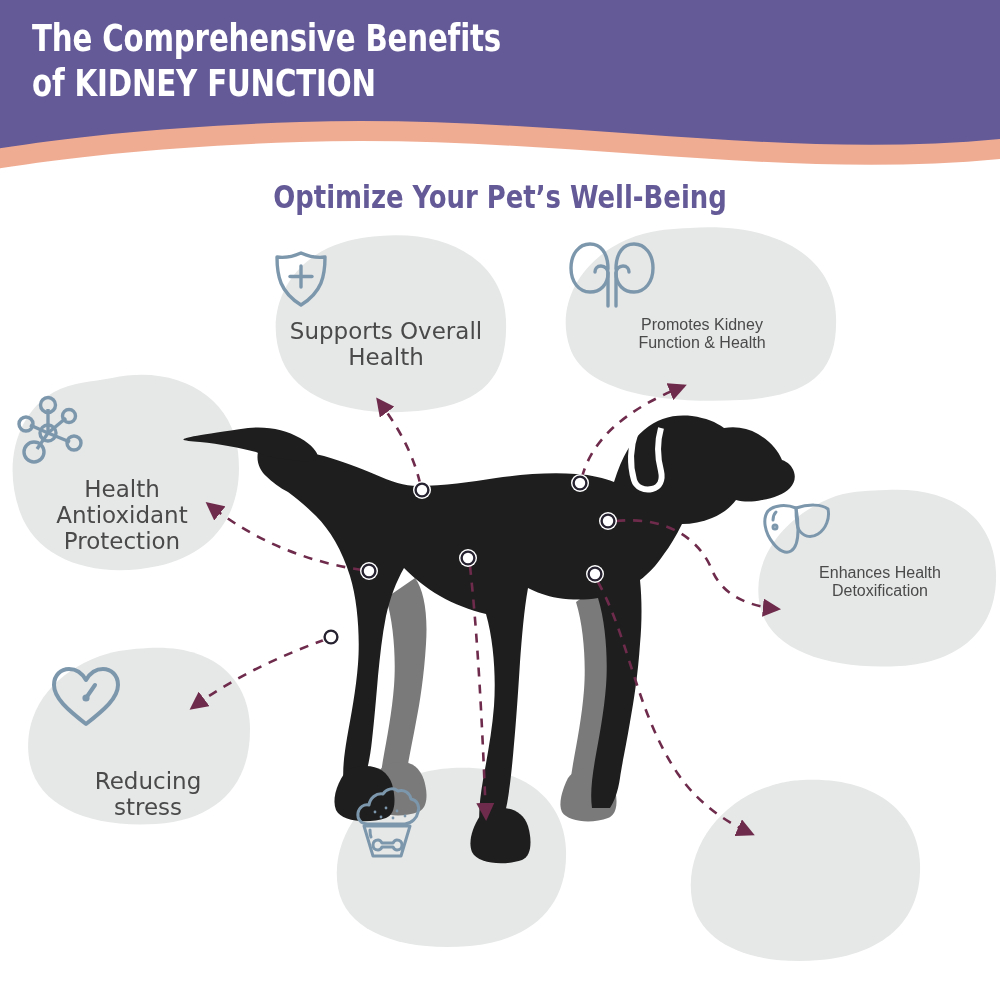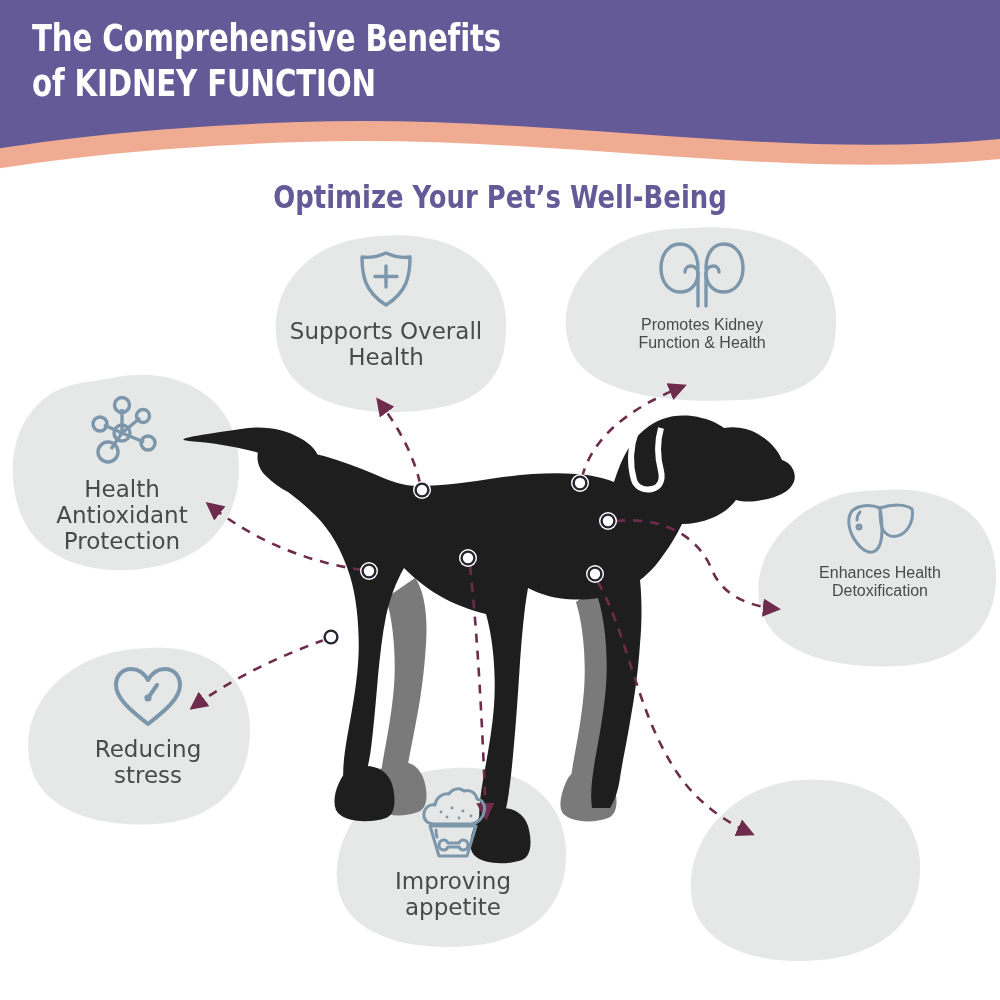--- a/index.html
+++ b/index.html
@@ -55,21 +55,20 @@
   }
   .subtitle span {
     display: inline-block;
     transform: scaleX(0.9);
   }
   .node {
     position: absolute;
     box-sizing: border-box;
     display: flex;
     flex-direction: column;
-    align-items: center;
     justify-content: flex-start;
   }
   .node .icon {
     display: block;
     line-height: 0;
   }
   .node .label {
     margin-top: 6px;
     text-align: center;
     color: #4A4A4A;
@@ -81,21 +80,21 @@
   .node.alt-font .label {
     font-family: "Liberation Sans", sans-serif;
     font-size: 16px;
     line-height: 1.14;
   }
   
   #node-antioxidant { left: 8px;   top: 392px; width: 228px; }
   #node-overall     { left: 268px; top: 248px; width: 236px; }
   #node-kidney      { left: 566px; top: 240px; width: 272px; }
   #node-liver       { left: 760px; top: 500px; width: 240px; }
-  #node-stress      { left: 48px;  top: 664px; width: 200px; }
+  #node-stress      { left: 48px;  top: 664px; width: 200px; gap: 32px; }
   #node-appetite    { left: 348px; top: 784px; width: 210px; }
   #node-metabolism  { left: 700px; top: 798px; width: 212px; }
 </style>
 </head>
 <body>
 
 <div id="stage">
 
   <svg class="layer" viewBox="0 0 1000 1000">
     <defs>
@@ -335,18 +334,16 @@
                    C47,56 46,57 45,59 L34,59 C33,57 32,56 30,56 Z"></path>
           <circle cx="27" cy="28" r="1.4" fill="#7C97AC" stroke="none"></circle>
           <circle cx="38" cy="24" r="1.4" fill="#7C97AC" stroke="none"></circle>
           <circle cx="49" cy="27" r="1.4" fill="#7C97AC" stroke="none"></circle>
           <circle cx="33" cy="33" r="1.4" fill="#7C97AC" stroke="none"></circle>
           <circle cx="45" cy="34" r="1.4" fill="#7C97AC" stroke="none"></circle>
           <circle cx="57" cy="32" r="1.4" fill="#7C97AC" stroke="none"></circle>
         </g>
       </svg>
     </span>
-    <span class="label">Improving
-appetite</span>
   </div>
 
 
 </div>
 
 </body></html>

